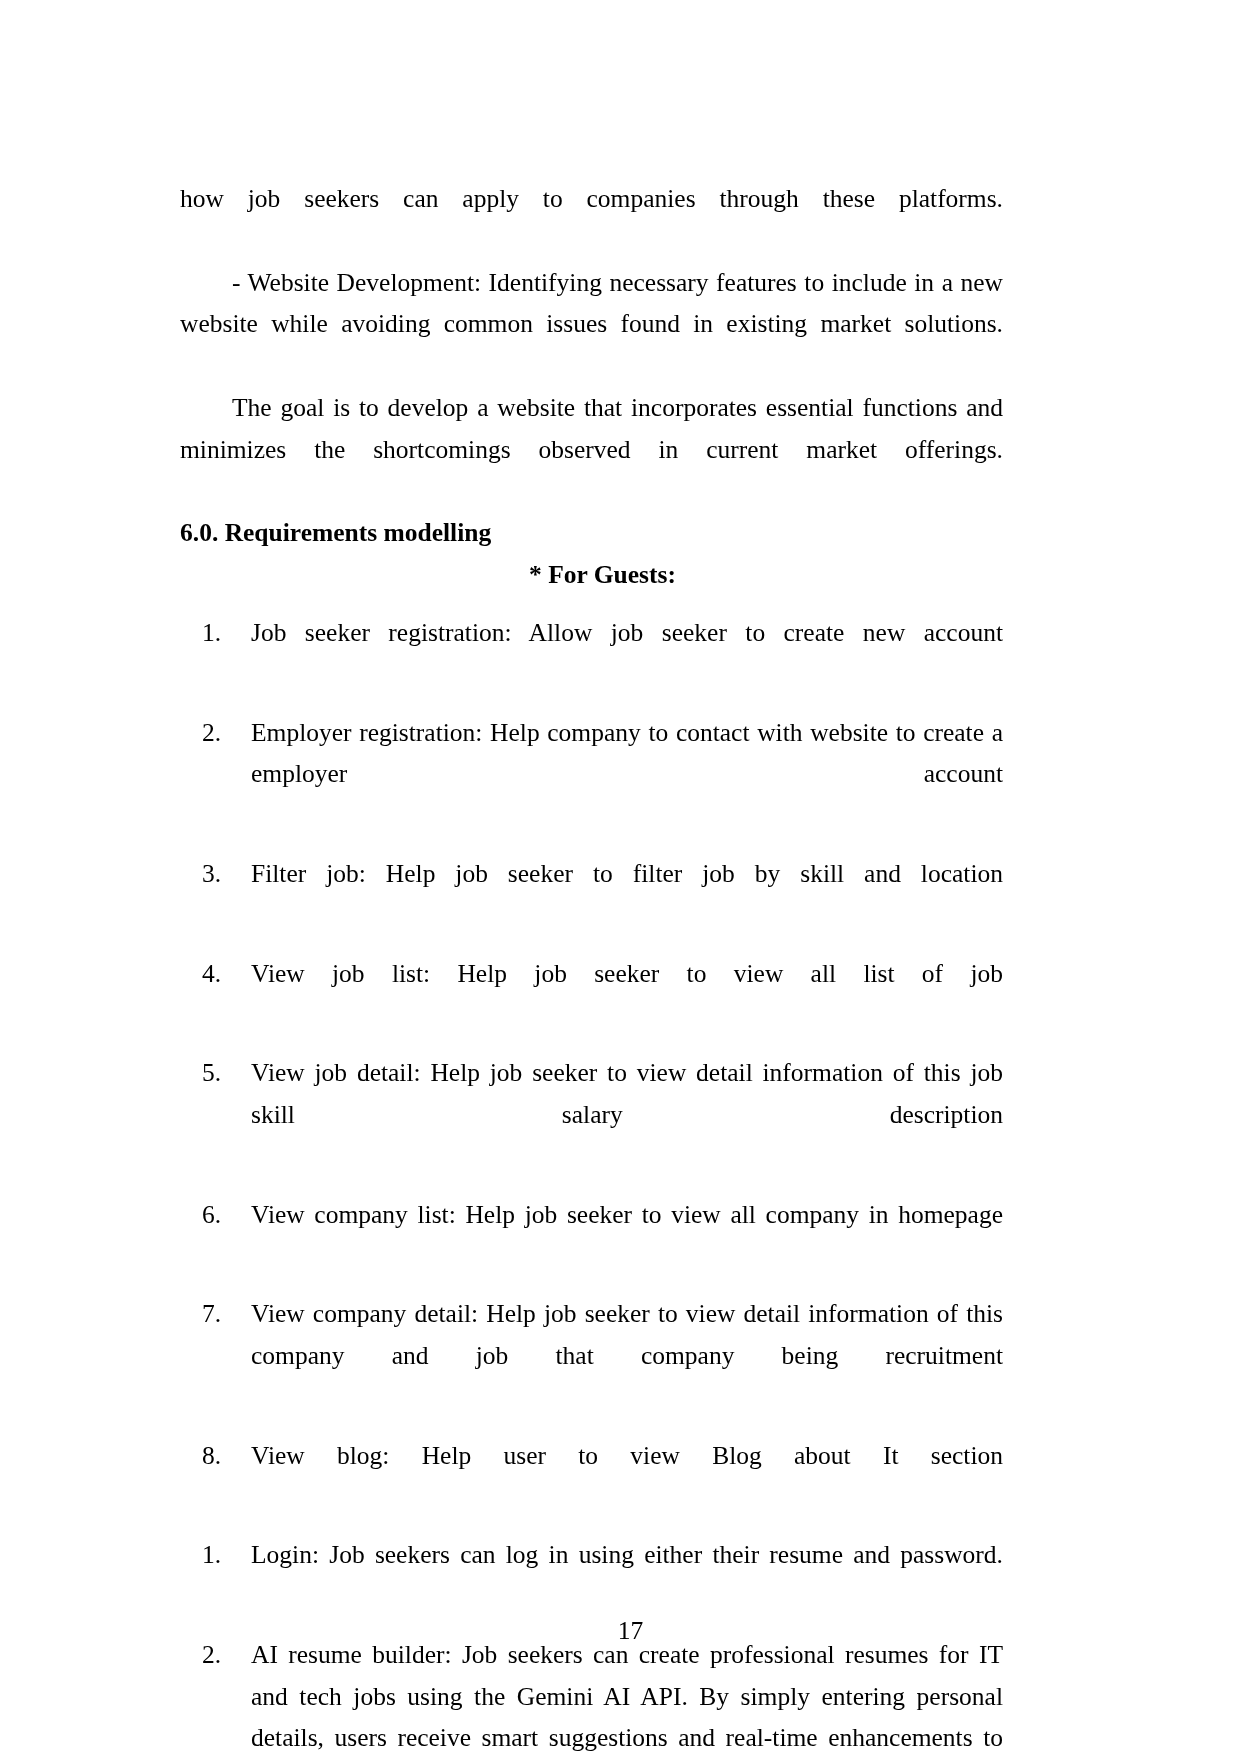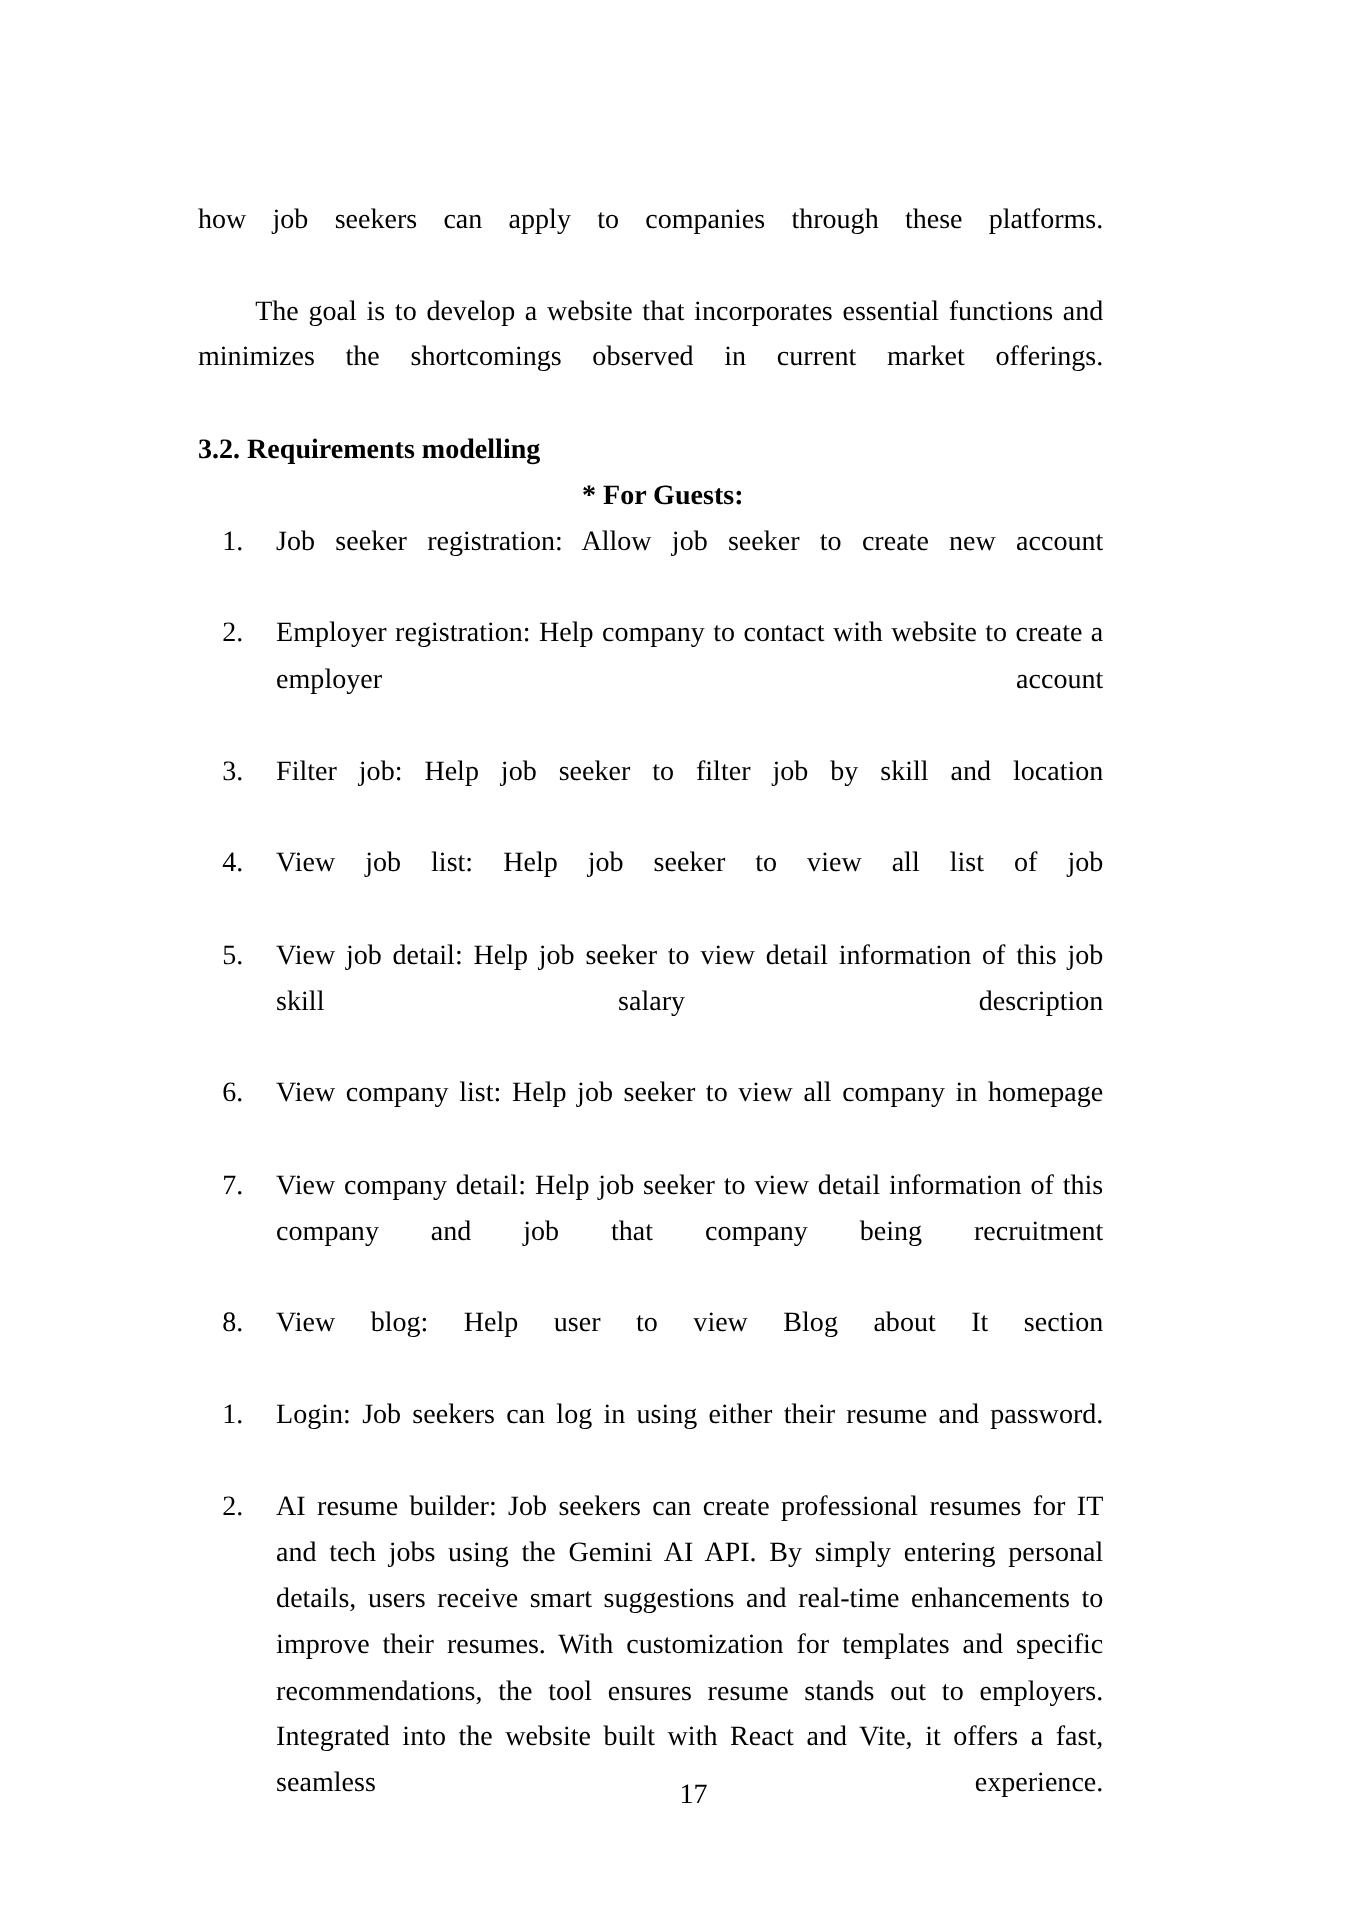--- a/index.html
+++ b/index.html
@@ -85,20 +85,21 @@
     position: absolute;
     left: 22px;
     top: 0;
     width: 40px;
     text-align: left;
     font-weight: normal;
   }
 
   ol.num-list li .li-text {
     display: block;
+    margin-top: 16px;
   }
 
   
   ol.num-list li .li-text:after,
   p.body:after {
     content: "";
     display: inline-block;
     width: 100%;
   }
 
@@ -117,24 +118,25 @@
 </style>
 </head>
 <body>
 
 <div class="page">
   <div class="content">
 
     <p class="body cont">how job seekers can apply to companies through these platforms.</p>
 
 
+    <p class="body indent">- Website Development: Identifying necessary features to include in a new website while avoiding common issues found in existing market solutions.</p>
 
     <p class="body indent">The goal is to develop a website that incorporates essential functions and minimizes the shortcomings observed in current market offerings.</p>
 
-    <h2 class="h-level2">3.2. Requirements modelling</h2>
+    <h2 class="h-level2">6.0. Requirements modelling</h2>
 
 
     <h4 class="h-group">* For Guests:</h4>
 
     <ol class="num-list">
       <li>
         <span class="marker">1.</span>
         <span class="li-text">Job seeker registration: Allow job seeker to create new account</span>
       </li>
       <li>

